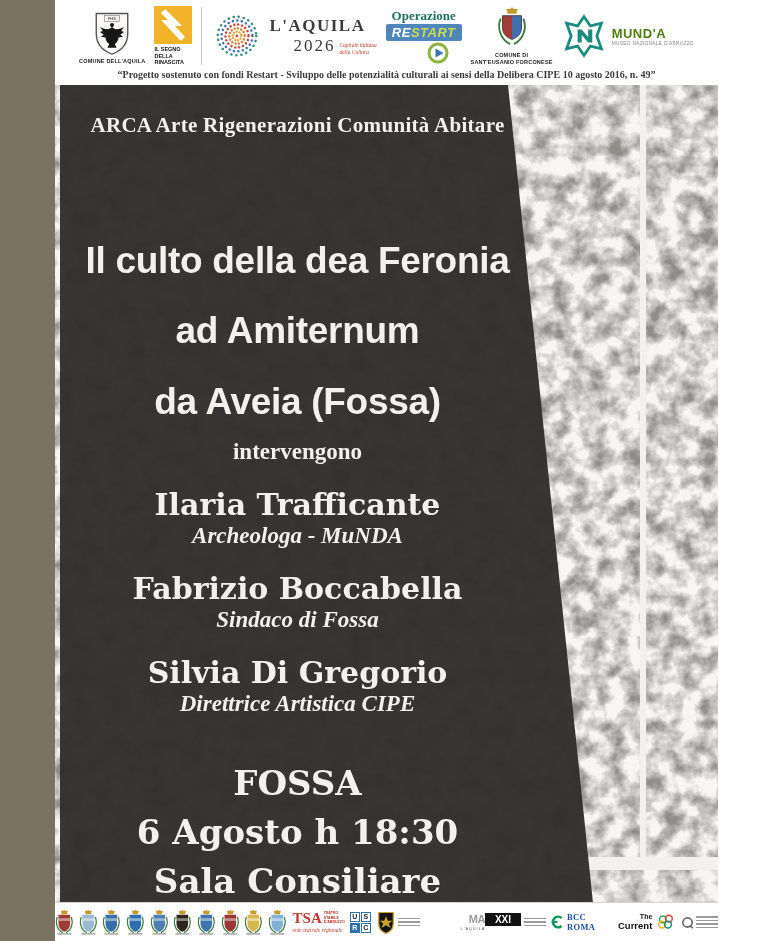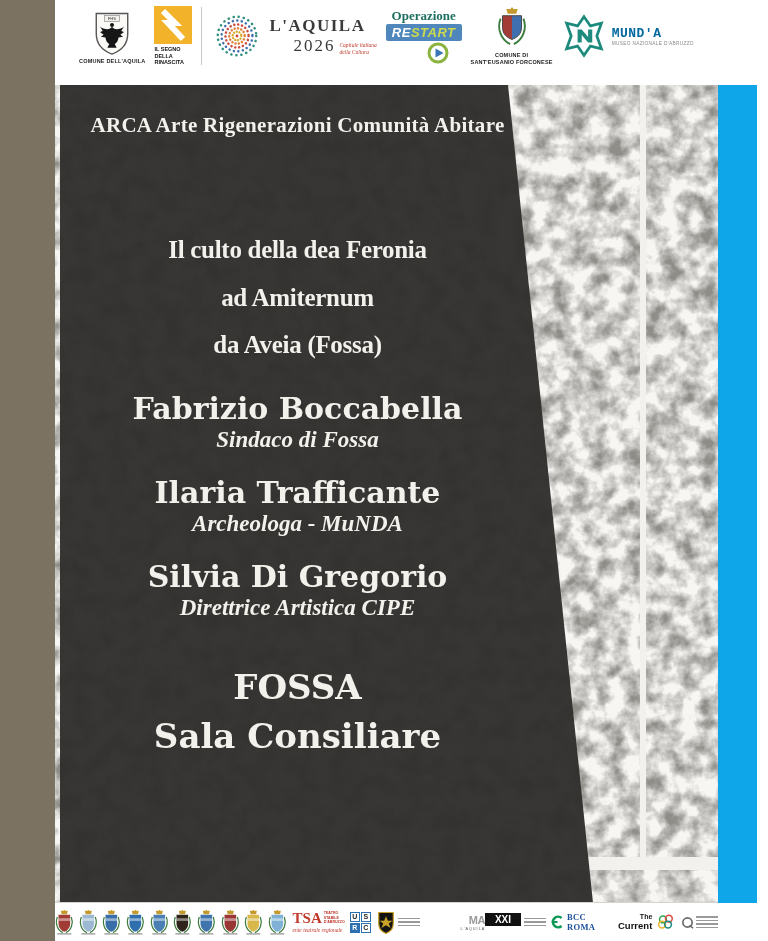--- a/index.html
+++ b/index.html
@@ -23,35 +23,35 @@
   .laq-yearrow{display:flex;align-items:flex-end;gap:4px;margin-left:24px;}
   .laq-year{font-size:17px;letter-spacing:2px;color:#3a3a3a;}
   .laq-sub{font-size:5.5px;color:#c0392b;font-style:italic;line-height:1.3;}
   .restart{display:flex;flex-direction:column;align-items:center;}
   .restart-word{font-size:13px;font-weight:bold;color:#1d6f60;}
   .restart-bar{background:#4f86bb;border-radius:2px;padding:1px 6px;
                font-family:"Liberation Sans",sans-serif;font-style:italic;font-weight:bold;font-size:13px;letter-spacing:.5px;}
   .restart-bar .re{color:#ffffff;}
   .restart-bar .start{color:#cdd94e;}
   .munda{display:flex;align-items:center;gap:6px;}
-  .munda-name{font-family:Liberation Mono, monospace;font-weight:bold;font-size:13px;color:#0369a1;letter-spacing:.5px;}
+  .munda-name{font-family:Liberation Sans, sans-serif;font-weight:bold;font-size:13px;color:#4d7c0f;letter-spacing:.5px;}
   .munda-sub{font-family:"Liberation Sans",sans-serif;font-size:4.8px;color:#8a8a8a;letter-spacing:.3px;}
   .quote{margin-top:1px;text-align:center;font-size:10px;font-weight:bold;color:#3b3b3b;}
 
   
-  .art{position:absolute;top:85px;left:0;width:663px;height:818px;overflow:hidden;background:#0ea5e9;padding-left:39px;}
+  .art{position:absolute;top:85px;left:0;width:663px;height:818px;overflow:hidden;background:#0ea5e9;}
   .stone{position:absolute;left:0;top:0;}
   .vline{position:absolute;left:585px;top:0;width:6px;height:774px;background:#f2f1ed;}
   .hline{position:absolute;left:498px;top:772px;width:165px;height:13px;background:#f2f1ed;}
   .panel{position:absolute;inset:0;background:rgba(48,47,45,0.965);
          clip-path:polygon(5px 0px,453px 0px,538px 818px,5px 818px);}
   .panel-content{position:absolute;top:0;left:5px;width:475px;text-align:center;color:#f3f1ec;}
   .arca{padding-top:28px;font-size:21px;font-weight:bold;letter-spacing:.3px;}
-  .title{margin-top:88px;font-family:Liberation Serif, serif;font-weight:bold;
-         font-size:25px;line-height:1.9;letter-spacing:-.3px;}
+  .title{margin-top:88px;font-family:Liberation Sans, sans-serif;font-weight:bold;
+         font-size:37px;line-height:1.9;letter-spacing:-.3px;}
   .intervengono{margin-top:2px;font-size:23px;font-weight:bold;}
   .speaker-name{margin-top:22px;font-family:"DejaVu Serif",serif;font-weight:bold;font-size:30px;}
   .speaker-role{margin-top:1px;font-size:23px;font-weight:bold;font-style:italic;}
   .venue{margin-top:42px;font-family:"DejaVu Serif",serif;font-weight:bold;font-size:34px;line-height:1.45;}
 
   
   .footer{position:absolute;bottom:0;left:0;width:663px;height:38px;background:#fff;border-top:1px solid #d5d4d0;
           display:flex;align-items:center;justify-content:center;gap:5px;z-index:5;}
   .crest{width:20px;height:27px;}
   .tsa{display:flex;flex-direction:column;align-items:flex-start;margin-left:1px;}
@@ -61,21 +61,21 @@
   .tsa-sub{font-style:italic;color:#c0392b;font-size:5.5px;margin-top:1px;}
   .usrc{display:grid;grid-template-columns:10px 10px;grid-template-rows:10px 10px;gap:1px;}
   .usrc span{display:flex;align-items:center;justify-content:center;border:1px solid #2e6fb0;
              font-family:"Liberation Sans",sans-serif;font-weight:bold;font-size:7px;color:#222;background:#fff;}
   .usrc .cell-r{background:#2e6fb0;color:#fff;}
   .unilogo{display:flex;align-items:center;gap:2px;}
   .microlines{display:flex;flex-direction:column;gap:2px;}
   .microlines i{display:block;width:22px;height:1.5px;background:#9a9a9a;}
   .maxxi{display:flex;align-items:center;gap:3px;}
   .maxxi-stack{display:flex;flex-direction:column;align-items:center;}
-  .maxxi-row{display:flex;align-items:center;margin-left:44px;}
+  .maxxi-row{display:flex;align-items:flex-start;margin-left:44px;}
   .maxxi-ma{font-family:"Liberation Sans",sans-serif;font-weight:bold;font-size:11px;color:#9a9a9a;letter-spacing:-.5px;}
   .maxxi-xxi{font-family:"Liberation Sans",sans-serif;font-weight:bold;font-size:10px;color:#fff;background:#111;padding:1px 10px;}
   .maxxi-city{font-family:"Liberation Sans",sans-serif;font-size:3.8px;color:#555;letter-spacing:1px;margin-top:1px;}
   .bcc{display:flex;align-items:center;gap:3px;}
   .bcc-label{font-family:Liberation Serif, serif;font-weight:bold;font-size:8.5px;color:#1c4f9c;letter-spacing:.3px;}
   .current{font-family:"Liberation Sans",sans-serif;font-weight:bold;color:#111;text-align:right;line-height:1;}
   .current .l1{font-size:7px;display:block;}
   .current .l2{font-size:9.5px;display:block;margin-top:1px;}
   .svg-defs{position:absolute;width:0;height:0;overflow:hidden;}
 </style>
@@ -183,54 +183,57 @@
             <path d="M24 3 L31 13 L43 10 L38 24 L43 38 L31 35 L24 45 L17 35 L5 38 L10 24 L5 10 L17 13 Z" fill="none" stroke="#1d8a7e" stroke-width="3"></path>
             <path d="M17 17 h4.5 l7 8 v-8 h4.5 v14 h-4.5 l-7 -8 v8 h-4.5 z" fill="#1d8a7e"></path>
           </svg>
           <div>
             <div class="munda-name">MUND'A</div>
             <div class="munda-sub">MUSEO NAZIONALE D'ABRUZZO</div>
           </div>
         </div>
 
       </div>
+      <div class="quote">“Progetto sostenuto con fondi Restart - Sviluppo delle potenzialità culturali ai sensi della Delibera CIPE 10 agosto 2016, n. 49”</div>
     </div>
 
     <div class="art">
       <svg class="stone" width="663" height="818">
         <rect width="663" height="818" fill="#8f8d88"></rect>
         <rect width="663" height="818" filter="url(#stoneF)"></rect>
       </svg>
       <div class="vline"></div>
       <div class="hline"></div>
 
       <div class="panel">
         <div class="panel-content">
           <div class="arca">ARCA Arte Rigenerazioni Comunità Abitare</div>
           <div class="title">
             <div>Il culto della dea Feronia</div>
             <div>ad Amiternum</div>
             <div>da Aveia (Fossa)</div>
           </div>
-
+          <div class="intervengono">intervengono</div>
+
+          <div>
+            <div class="speaker-name">Ilaria Trafficante</div>
+            <div class="speaker-role">Archeologa - MuNDA</div>
+          </div>
           <div>
             <div class="speaker-name">Fabrizio Boccabella</div>
             <div class="speaker-role">Sindaco di Fossa</div>
           </div>
           <div>
-            <div class="speaker-name">Ilaria Trafficante</div>
-            <div class="speaker-role">Archeologa - MuNDA</div>
-          </div>
-          <div>
             <div class="speaker-name">Silvia Di Gregorio</div>
             <div class="speaker-role">Direttrice Artistica CIPE</div>
           </div>
 
           <div class="venue">
             <div>FOSSA</div>
+            <div>6 Agosto h 18:30</div>
             <div>Sala Consiliare</div>
           </div>
         </div>
       </div>
     </div>
 
     <div class="footer">
       <svg class="crest" viewBox="0 0 24 32" fill="#a03b36">
           <use href="#sym-crest"></use>
         </svg>

